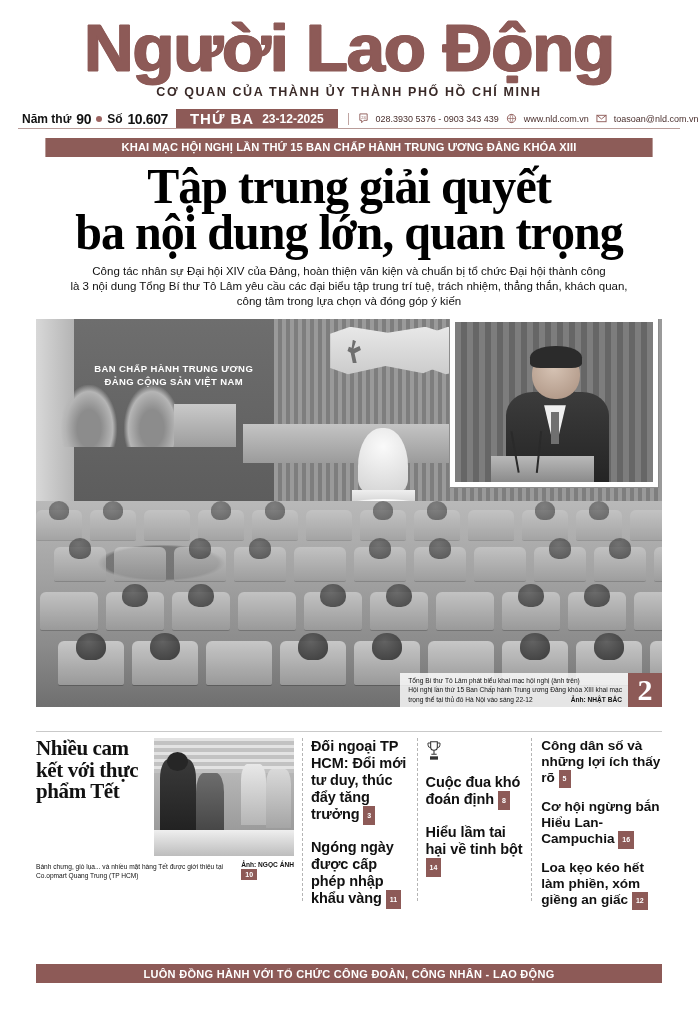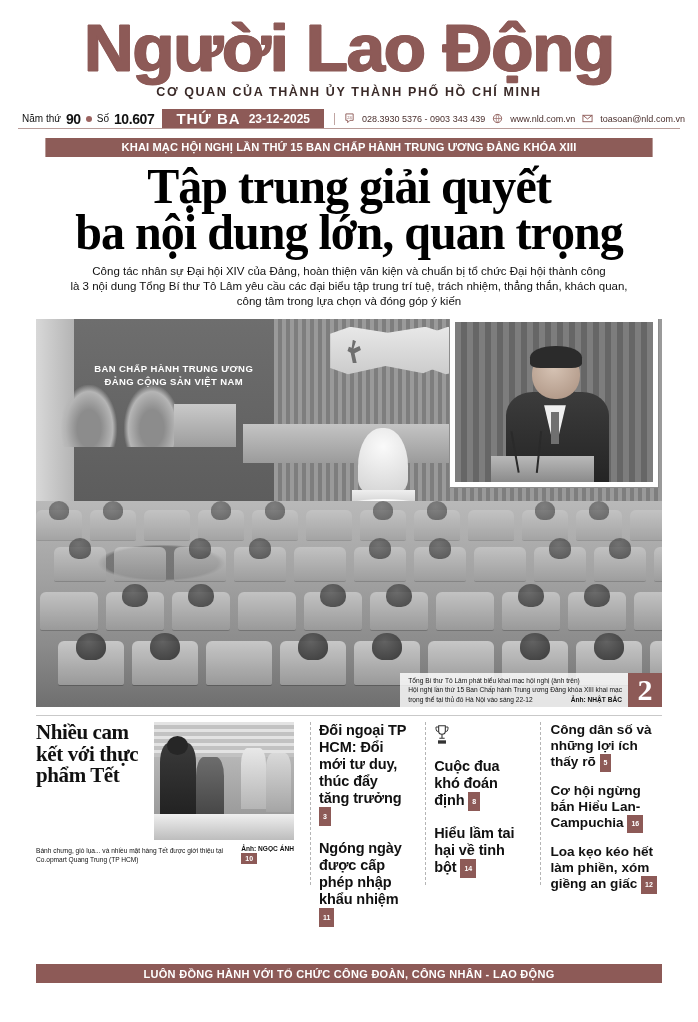--- a/index.html
+++ b/index.html
@@ -26,21 +26,21 @@
 
   
   .infobar{
     margin:10px 18px 0 18px;height:19px;display:flex;align-items:stretch;
     border-bottom:1px solid #b99c99;
   }
   .ib-left{
     display:flex;align-items:center;gap:5px;padding:0 8px 0 4px;
     font-size:9px;color:#111;white-space:nowrap;
   }
-  .ib-left .lbl{font-size:10px;font-weight:normal;}
+  .ib-left .lbl{font-size:12px;font-weight:bold;}
   .ib-left .big{font-size:14px;font-weight:bold;letter-spacing:-.4px;}
   .ib-dot{width:6px;height:6px;border-radius:50%;background:#9c6360;display:inline-block;}
   .ib-mid{
     background:#8d5a57;color:#fff;display:flex;align-items:center;gap:8px;
     padding:0 14px;white-space:nowrap;
   }
   .ib-mid .day{font-size:15px;font-weight:bold;letter-spacing:1px;text-align:center;}
   .ib-mid .date{font-size:12px;font-weight:bold;}
   .ib-right{
     flex:1;display:flex;align-items:center;gap:7px;padding-left:10px;
@@ -165,21 +165,21 @@
     padding:3px 6px 3px 8px;font-size:6.6px;line-height:9.3px;color:#111;white-space:nowrap;
   }
   .caption-txt .credit{font-weight:bold;}
   .pagebadge{
     width:34px;background:#8d5a57;color:#fff;display:flex;align-items:center;
     justify-content:center;font-size:30px;font-weight:bold;font-family:"Liberation Serif",serif;
   }
 
   
   .teasers{
-    margin:8px 36px 0 36px;display:flex;gap:8px;height:163px;
+    margin:24px 36px 0 36px;display:flex;gap:0;height:163px;
     border-top:1px solid #c9c9c9;padding-top:6px;
   }
   .tcol{position:relative;}
   .tcol + .tcol{border-left:1px dashed #b5b5b5;}
   .col1{width:262px;padding-right:8px;}
   .col2{width:118px;padding:0 8px;}
   .col3{width:118px;padding:0 8px;}
   .col4{width:146px;padding-left:9px;}
 
   .t1-wrap{display:flex;gap:6px;}
@@ -442,21 +442,21 @@
         </span>
       </div>
     </div>
 
     <div class="tcol col2">
       <div class="t-item">
         <span>Đối ngoại TP HCM: Đổi mới tư duy, thúc đẩy tăng trưởng</span>
         <span class="pagenum">3</span>
       </div>
       <div class="t-item">
-        <span>Ngóng ngày được cấp phép nhập khẩu nhiệm</span>
+        <span>Ngóng ngày được cấp phép nhập khẩu vàng</span>
         <span class="pagenum">11</span>
       </div>
     </div>
 
     <div class="tcol col3">
       <div class="t-head">
         <span class="trophy">
           <svg viewBox="0 0 24 44">
               <path d="M7 4h10v8a5 5 0 0 1-10 0z" fill="none" stroke="#333" stroke-width="1.6"></path>
               <path d="M7 6H3v3a4 4 0 0 0 4 4M17 6h4v3a4 4 0 0 1-4 4" fill="none" stroke="#333" stroke-width="1.4"></path>

